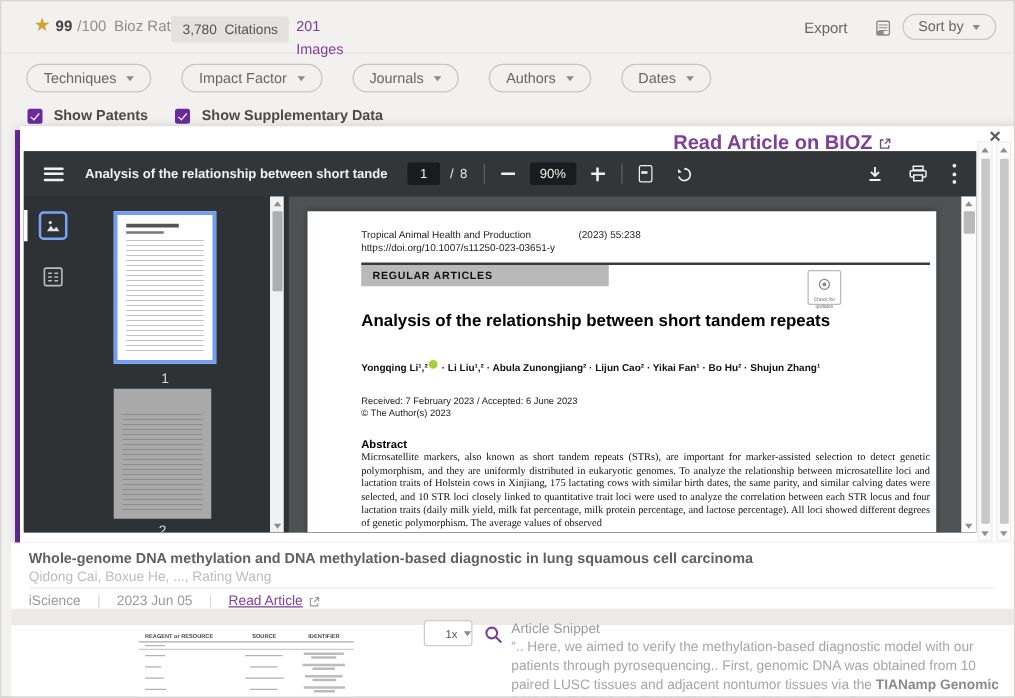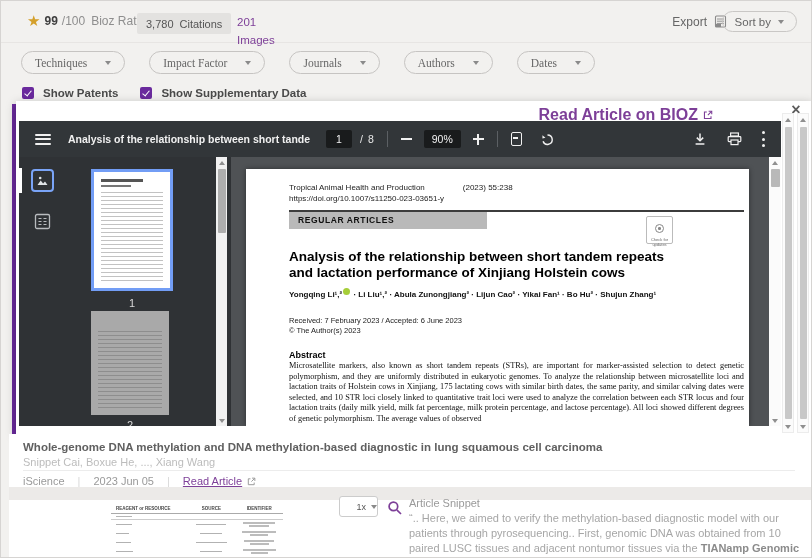--- a/index.html
+++ b/index.html
@@ -13,26 +13,26 @@
   .topbar{position:absolute;left:0;top:0;width:100%;height:42px;border-bottom:1px solid #e7e5e3;}
   .rating-group{position:absolute;left:26px;top:12px;display:flex;align-items:center;gap:4px;font-size:12px;}
   .star-icon::before{content:"★";color:#d4a02b;font-size:15px;line-height:15px;}
   .rating-score{font-weight:700;color:#3f3f3f;}
   .rating-suffix{color:#8e8e8e;}
   .rating-label{color:#8e8e8e;margin-left:2px;}
   .info-icon{width:12px;height:12px;border:1px solid #9d9d9d;border-radius:50%;display:inline-flex;align-items:center;justify-content:center;margin-left:4px;color:#9d9d9d;font-size:8px;}
   .info-icon::before{content:"i";}
   .citations-chip{position:absolute;left:136px;top:12px;height:21px;padding:0 9px;background:#e3e2e0;border-radius:2px;display:flex;align-items:center;gap:6px;font-size:11px;color:#555;cursor:default;}
   .images-link{position:absolute;left:236px;top:15px;display:flex;gap:6px;font-size:11.5px;color:#7d3f98;flex-direction:column;}
-  .export-group{position:absolute;right:84px;top:14px;display:flex;align-items:flex-start;gap:7px;font-size:12px;color:#666;}
+  .export-group{position:absolute;right:98px;top:14px;display:flex;align-items:center;gap:22px;font-size:12px;color:#666;}
   .sortby-pill{position:absolute;right:14px;top:10px;height:21px;padding:0 12px;border:1px solid #c9c7c5;border-radius:11px;display:flex;align-items:center;gap:7px;font-size:11.5px;color:#666;}
   .caret-down{width:0;height:0;border-left:3.5px solid transparent;border-right:3.5px solid transparent;border-top:4.5px solid #8a8a8a;}
   
   .filters-row{position:absolute;left:20px;top:50px;display:flex;gap:24px;}
-  .fpill{height:23px;padding:0 13px;border:1px solid #c6c4c2;border-radius:12px;display:flex;align-items:center;gap:18px;font-size:11.5px;color:#666;font-family:Liberation Serif, serif;}
+  .fpill{height:23px;padding:0 13px;border:1px solid #c6c4c2;border-radius:12px;display:flex;align-items:center;gap:8px;font-size:11.5px;color:#666;}
   
   .toggles-row{position:absolute;left:21px;top:86px;display:flex;gap:22px;font-size:11.5px;font-weight:700;color:#4a4a4a;}
   .toggle-item{display:flex;align-items:center;}
   .checkbox{width:12px;height:12px;background:#6a2a9d;border-radius:2px;margin-right:9px;position:relative;}
   .checkbox::after{content:"";position:absolute;left:4px;top:1.5px;width:3px;height:6px;border:solid #fff;border-width:0 1.5px 1.5px 0;transform:rotate(40deg);}
   
   .active-strip{position:absolute;left:11px;top:103px;width:4px;height:334px;background:#6a2a9d;}
   
   .modal{position:absolute;left:15px;top:100px;width:797px;height:333px;background:#fff;box-shadow:0 3px 10px rgba(0,0,0,.28);}
   .modal-link{position:absolute;top:5px;right:100px;display:flex;align-items:center;gap:5px;font-size:16px;font-weight:700;color:#7d3f98;cursor:pointer;text-align:center;}
@@ -314,21 +314,20 @@
           </div>
           <div class="doi-line">https://doi.org/10.1007/s11250-023-03651-y</div>
           <div class="page-rule"></div>
           <div class="section-box">REGULAR ARTICLES</div>
           <div class="check-badge">
             <span class="cb-circle"></span>
             <span class="cb-text">Check for updates</span>
           </div>
           <div class="paper-title">
             <div>Analysis of the relationship between short tandem repeats</div>
-            <div>and lactation performance of Xinjiang Holstein cows</div>
           </div>
           <div class="paper-authors">
             <span>Yongqing Li¹,²</span><span class="orcid-icon"></span><span> · Li Liu¹,² · Abula Zunongjiang² · Lijun Cao² · Yikai Fan¹ · Bo Hu² · Shujun Zhang¹</span>
           </div>
           <div class="paper-received">Received: 7 February 2023 / Accepted: 6 June 2023</div>
           <div class="paper-copy">© The Author(s) 2023</div>
           <div class="abs-heading">Abstract</div>
           <div class="abs-text">Microsatellite markers, also known as short tandem repeats (STRs), are important for marker-assisted selection to detect genetic polymorphism, and they are uniformly distributed in eukaryotic genomes. To analyze the relationship between microsatellite loci and lactation traits of Holstein cows in Xinjiang, 175 lactating cows with similar birth dates, the same parity, and similar calving dates were selected, and 10 STR loci closely linked to quantitative trait loci were used to analyze the correlation between each STR locus and four lactation traits (daily milk yield, milk fat percentage, milk protein percentage, and lactose percentage). All loci showed different degrees of genetic polymorphism. The average values of observed</div>
         </div>
       </div>
@@ -347,21 +346,21 @@
     </div>
     <div class="sb msb msb-b">
       <span class="sb-up"></span>
       <span class="sb-thumb"></span>
       <span class="sb-down"></span>
     </div>
   </div>
 
   <div class="bottom-panel">
     <div class="card-title">Whole-genome DNA methylation and DNA methylation-based diagnostic in lung squamous cell carcinoma</div>
-    <div class="card-authors">Snippet Cai, Boxue He, ..., Xiang Wang</div>
+    <div class="card-authors">Qidong Cai, Boxue He, ..., Rating Wang</div>
     <div class="card-divider"></div>
     <div class="card-meta">
       <span>iScience</span>
       <span class="meta-pipe">|</span>
       <span>2023 Jun 05</span>
       <span class="meta-pipe">|</span>
       <span class="read-article">
         <span>Read Article</span>
         <span>
           <svg width="9" height="9" viewBox="0 0 11 11">

